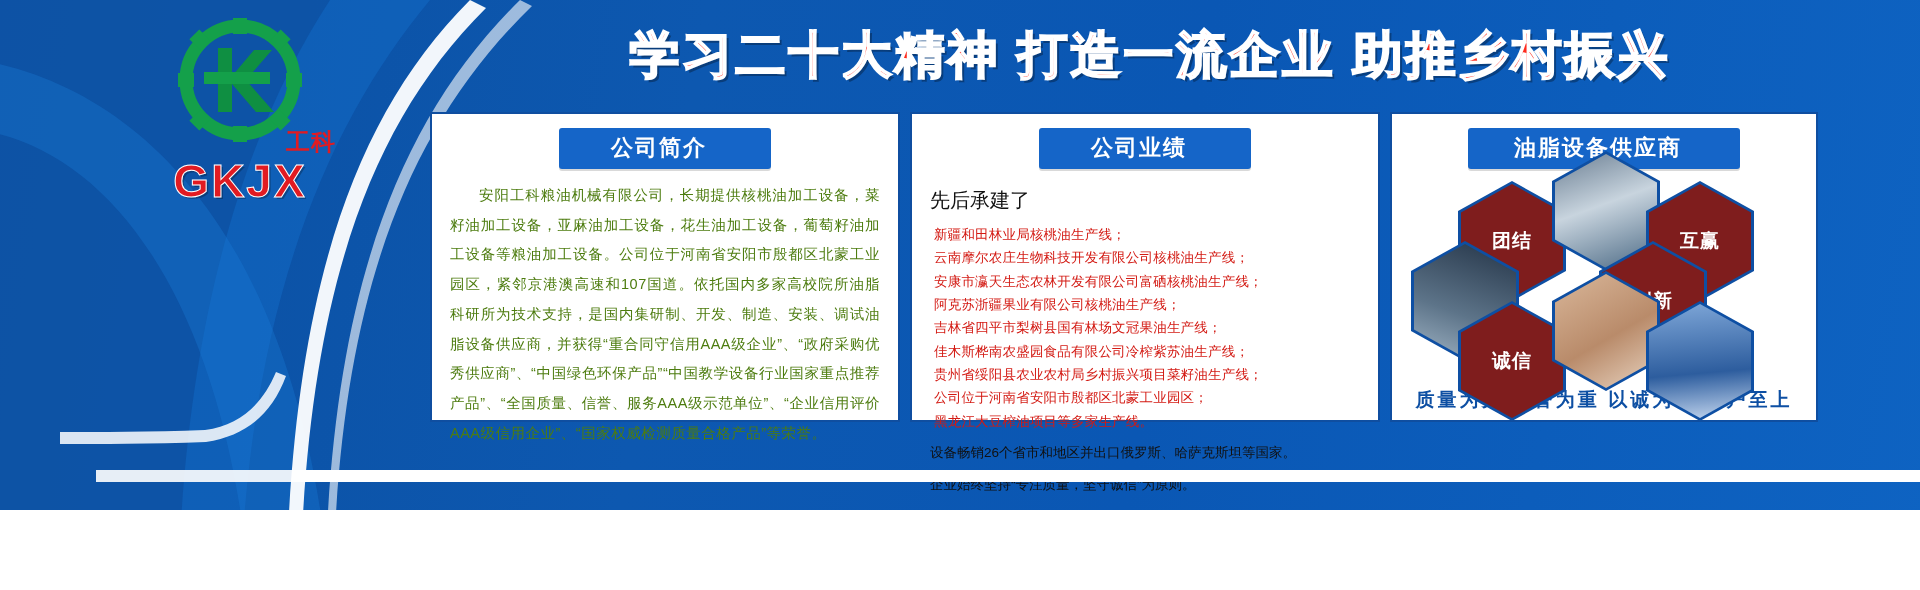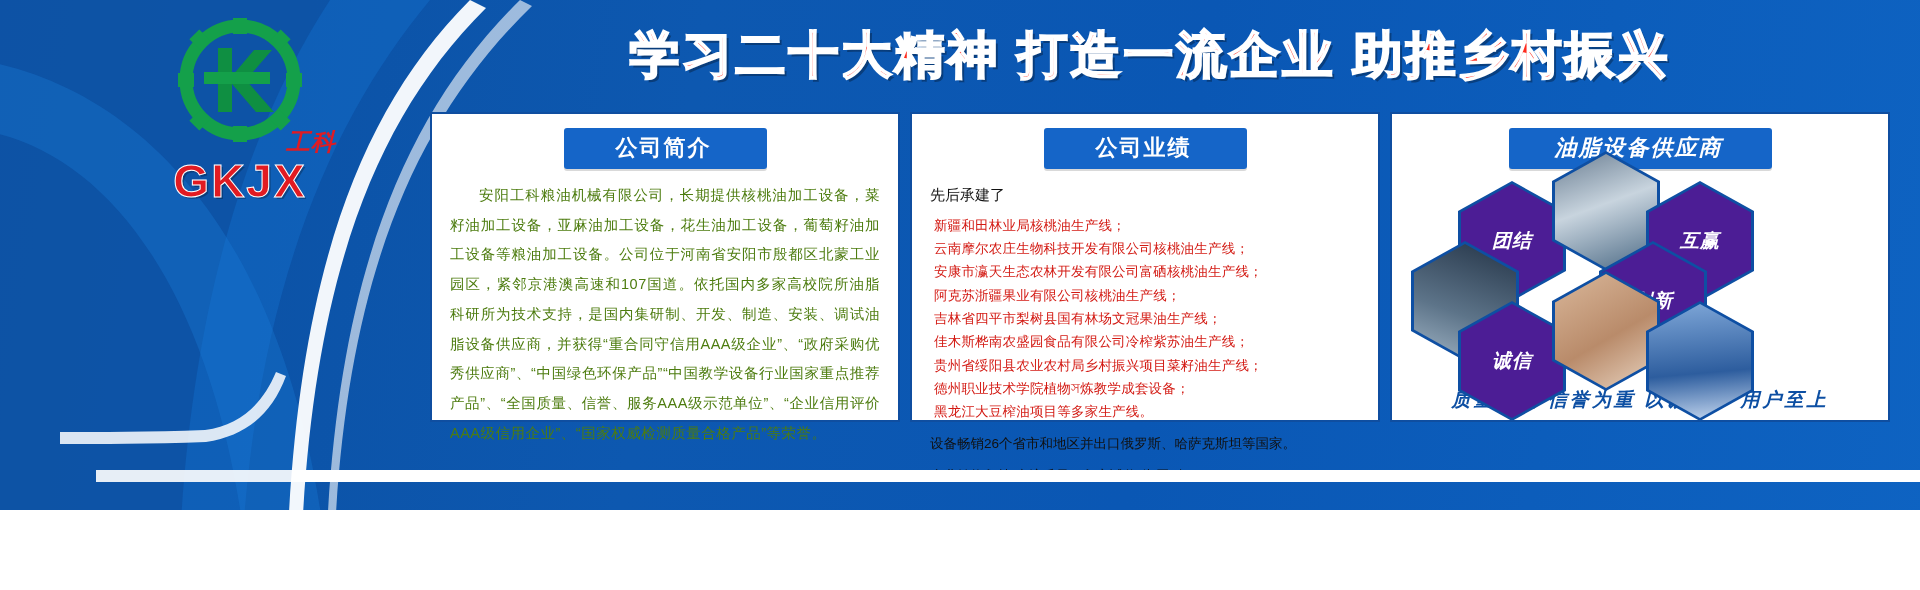--- a/index.html
+++ b/index.html
@@ -36,21 +36,20 @@
   }
   .logo-gear { width: 160px; height: 140px; margin: 0 auto; display:block; }
   .logo-sub {
     position: absolute;
     right: 4px;
     top: 108px;
     color: #e11b22;
     font-size: 24px;
     font-weight: bold;
     letter-spacing: 1px;
-    font-style: italic;
   }
   .logo-text {
     margin-top: -4px;
     color: #e11b22;
     font-size: 46px;
     font-weight: bold;
     letter-spacing: 2px;
     -webkit-text-stroke: 1px #ffffff;
     text-shadow: 2px 2px 0 rgba(0,0,0,0.25);
   }
@@ -83,48 +82,48 @@
   }
   .panel {
     background: #ffffff;
     border: 2px solid #0f4ea0;
     box-sizing: border-box;
     position: relative;
     padding: 12px 18px 10px 18px;
   }
   .panel.p1 { width: 470px; }
   .panel.p2 { width: 470px; }
-  .panel.p3 { width: 500px; font-style: italic; }
+  .panel.p3 { width: 428px; }
 
   .panel-title {
     width: 200px;
     margin: 2px auto 12px auto;
     background: #1565c8;
     color: #ffffff;
     font-size: 22px;
     font-weight: bold;
     letter-spacing: 2px;
     text-align: center;
-    padding: 5px 3px 6px 0;
+    padding: 5px 12px 6px 0;
     border-radius: 3px;
     box-shadow: 0 2px 0 rgba(0,0,0,0.15);
   }
   .panel-title.wide { width: 260px; }
 
   .body-text {
     font-size: 14.5px;
     line-height: 2.05;
     color: #4d7c0f;
     text-align: justify;
     text-indent: 2em;
     letter-spacing: 0.5px;
   }
 
   .perf-lead {
-    font-size: 15px;
+    font-size: 20px;
     line-height: 1.9;
     color: #111;
     margin-bottom: 1px;
   }
   .perf-list {
     list-style: none;
     margin: 4px;
     padding: 0;
   }
   .perf-list li {
@@ -153,21 +152,21 @@
     height: 120px;
     clip-path: polygon(50% 0%, 100% 25%, 100% 75%, 50% 100%, 0% 75%, 0% 25%);
     display: flex;
     align-items: center;
     justify-content: center;
     font-size: 19px;
     font-weight: bold;
     color: #ffffff;
     letter-spacing: 1px;
   }
-  .hex.blue { background: #4c1d95; }
+  .hex.blue { background: #7f1d1d; }
   .hex.photo1 { background: linear-gradient(160deg,#6b7f93,#c8d4de 45%,#4c6a85); }
   .hex.photo2 { background: linear-gradient(200deg,#243447,#5d7489 60%,#9fb3c4); }
   .hex.photo3 { background: linear-gradient(150deg,#d9b79a,#b98b6a 55%,#e8d3c0); }
   .hex.photo4 { background: linear-gradient(175deg,#7fa7d8,#2d5d9e 60%,#c3d6ef); }
   .hex-border {
     position: absolute;
     width: 108px;
     height: 120px;
     clip-path: polygon(50% 0%, 100% 25%, 100% 75%, 50% 100%, 0% 75%, 0% 25%);
     background: #0e4fa3;
@@ -250,21 +249,21 @@
       <div class="panel-title">公司业绩</div>
       <div class="perf-lead">先后承建了</div>
       <ul class="perf-list">
         <li>新疆和田林业局核桃油生产线；</li>
         <li>云南摩尔农庄生物科技开发有限公司核桃油生产线；</li>
         <li>安康市瀛天生态农林开发有限公司富硒核桃油生产线；</li>
         <li>阿克苏浙疆果业有限公司核桃油生产线；</li>
         <li>吉林省四平市梨树县国有林场文冠果油生产线；</li>
         <li>佳木斯桦南农盛园食品有限公司冷榨紫苏油生产线；</li>
         <li>贵州省绥阳县农业农村局乡村振兴项目菜籽油生产线；</li>
-        <li>德州职业技术学院植物স炼教学成套设备；</li>
+        <li>公司位于河南省安阳市殷都区北蒙工业园区；</li>
         <li>黑龙江大豆榨油项目等多家生产线。</li>
       </ul>
       <div class="perf-foot">设备畅销26个省市和地区并出口俄罗斯、哈萨克斯坦等国家。</div>
       <div class="perf-foot">企业始终坚持“专注质量，坚守诚信”为原则。</div>
     </div>
 
     <div class="panel p3">
       <div class="panel-title wide">油脂设备供应商</div>
 
       <div class="hex-area">

